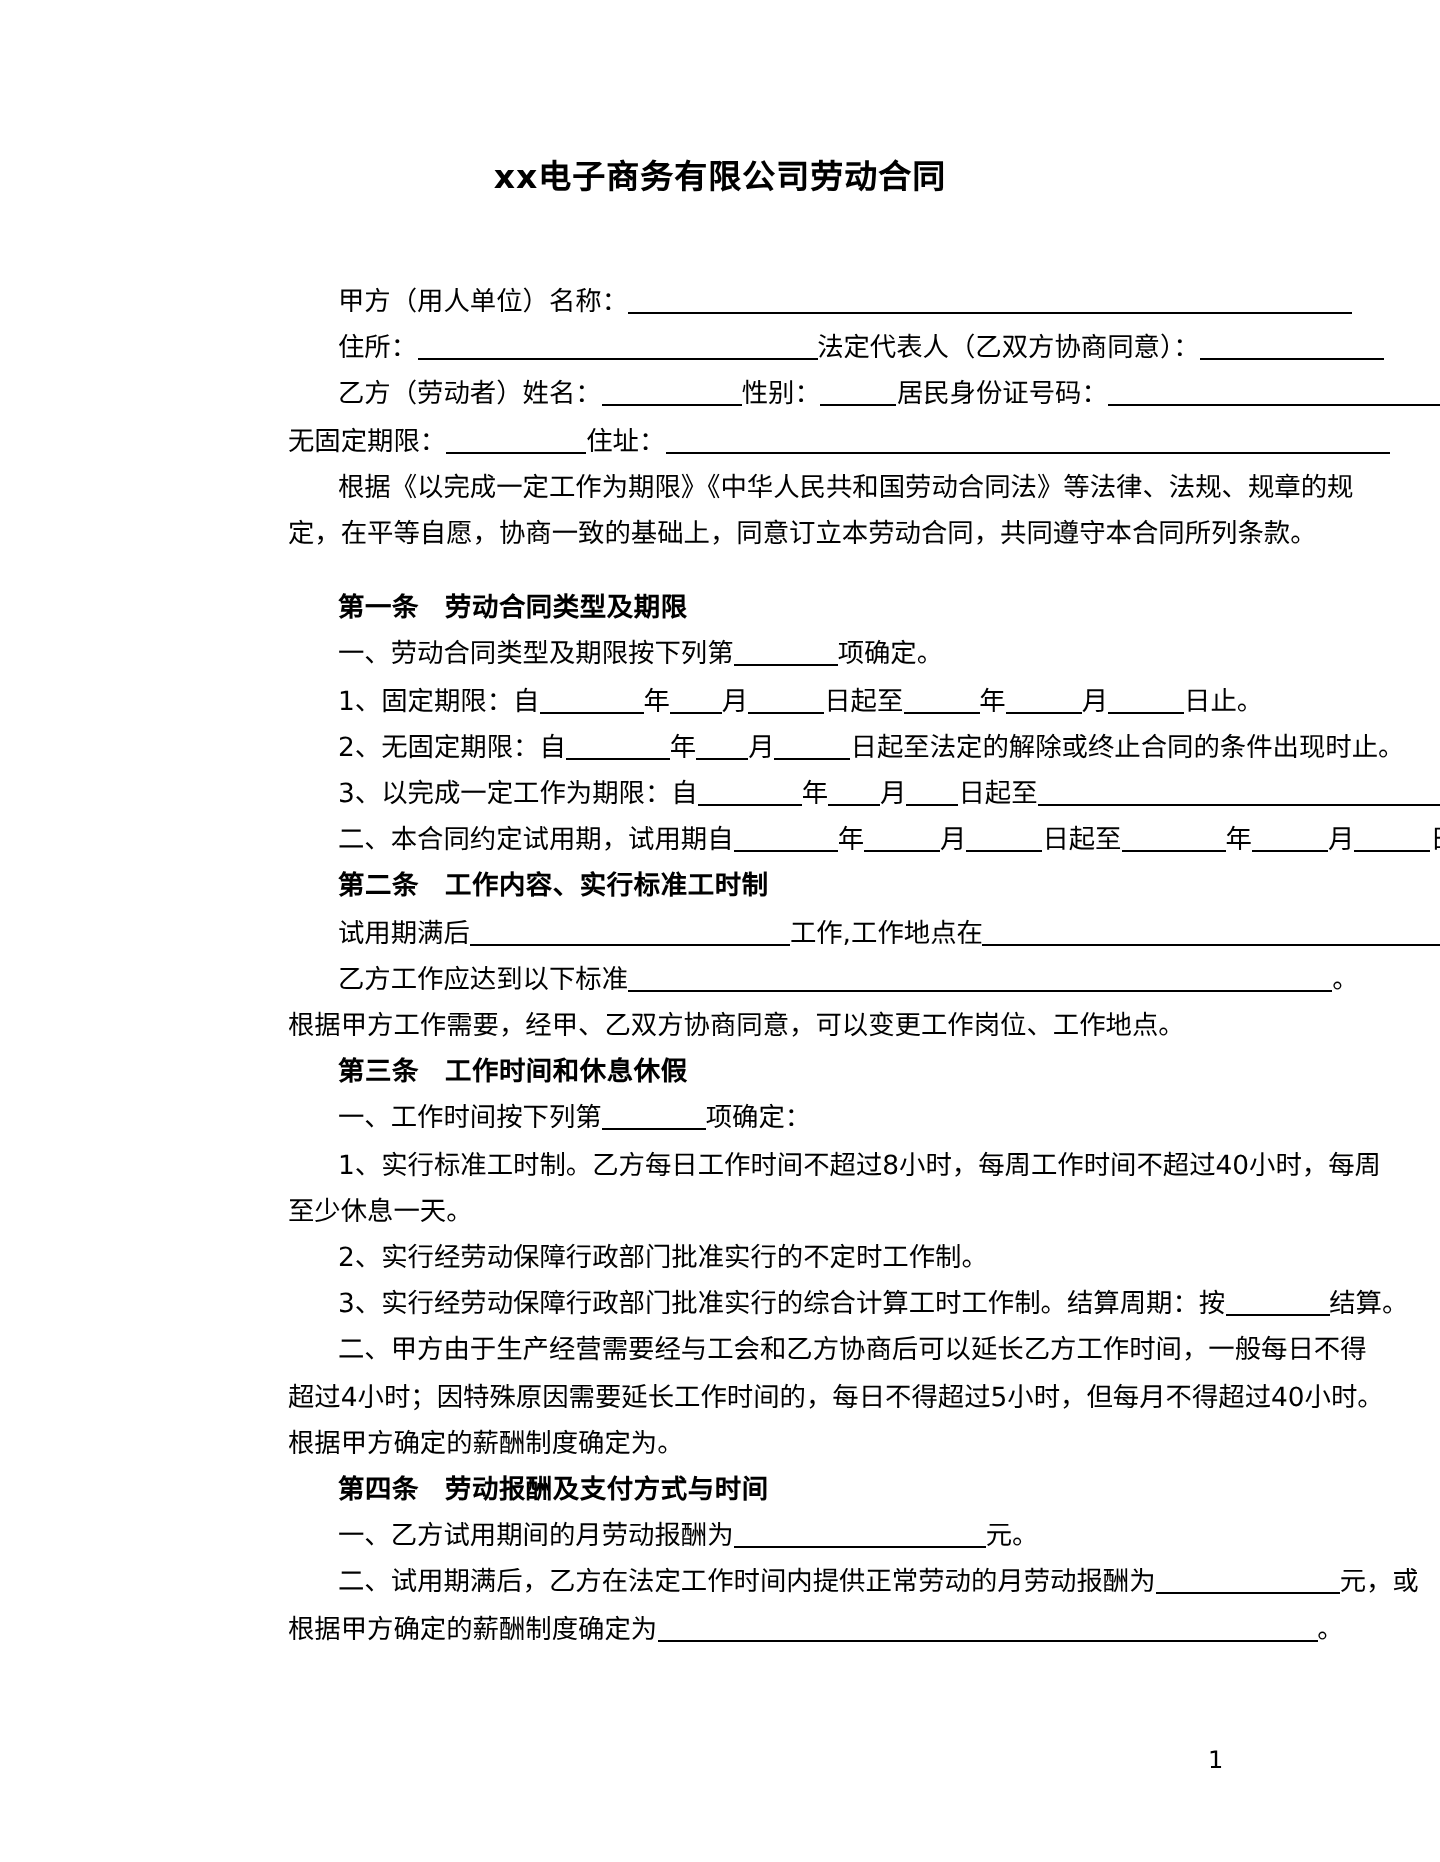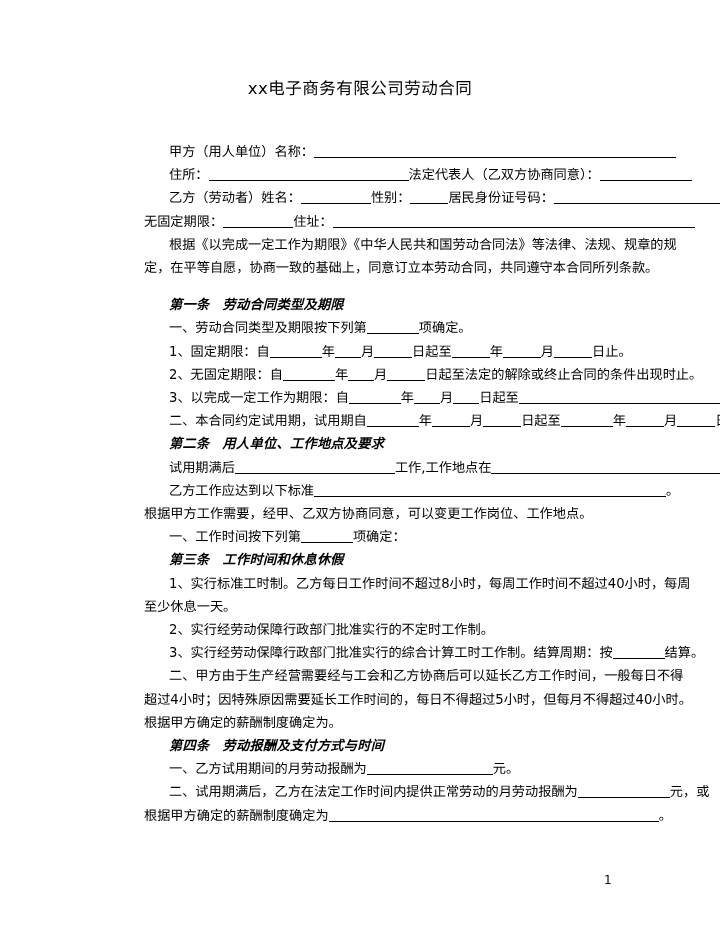--- a/index.html
+++ b/index.html
@@ -20,21 +20,21 @@
     overflow: hidden;
     box-sizing: border-box;
   }
   .doc-title {
     position: absolute;
     top: 78px;
     left: 0;
     width: 720px;
     text-align: center;
     font-size: 16.5px;
-    font-weight: normal;
+    font-weight: bold;
     letter-spacing: 0.5px;
     line-height: 22px;
   }
   .body-block {
     position: absolute;
     left: 108px;
     top: 140px;
     width: 506px;
     font-size: 13.2px;
     line-height: 23.2px;
@@ -44,21 +44,20 @@
     overflow: visible;
     margin-left: 36px;
   }
   
   .ind1 { padding-left: 25px; }
   .ind0 { padding-left: 0; }
   .sec-head {
     font-weight: bold;
     padding-left: 25px;
     letter-spacing: 0.3px;
-    font-style: italic;
   }
   .sec-head .gap { display: inline-block; width: 13px; }
   
   .u {
     display: inline-block;
     border-bottom: 1px solid #000;
     height: 14px;
     vertical-align: -2px;
   }
   .u-xs  { width: 26px; }
@@ -109,31 +108,31 @@
     <div class="ln ind1"><span>一、劳动合同类型及期限按下列第</span><span class="u u-m"></span><span>项确定。</span></div>
 
     <div class="ln ind1"><span>1、固定期限：自</span><span class="u u-m"></span><span>年</span><span class="u u-xs"></span><span>月</span><span class="u u-s"></span><span>日起至</span><span class="u u-s"></span><span>年</span><span class="u u-s"></span><span>月</span><span class="u u-s"></span><span>日止。</span></div>
 
     <div class="ln ind1"><span>2、无固定期限：自</span><span class="u u-m"></span><span>年</span><span class="u u-xs"></span><span>月</span><span class="u u-s"></span><span>日起至法定的解除或终止合同的条件出现时止。</span></div>
 
     <div class="ln ind1"><span>3、以完成一定工作为期限：自</span><span class="u u-m"></span><span>年</span><span class="u u-xs"></span><span>月</span><span class="u u-xs"></span><span>日起至</span><span class="u u-6xl"></span></div>
 
     <div class="ln ind1"><span>二、本合同约定试用期，试用期自</span><span class="u u-m"></span><span>年</span><span class="u u-s"></span><span>月</span><span class="u u-s"></span><span>日起至</span><span class="u u-m"></span><span>年</span><span class="u u-s"></span><span>月</span><span class="u u-s"></span><span>日止。</span></div>
 
-    <div class="ln sec-head"><span>第二条</span><span class="gap"></span><span>用人单位、工作地点及要求</span></div>
+    <div class="ln sec-head"><span>第二条</span><span class="gap"></span><span>工作内容、实行标准工时制</span></div>
 
     <div class="ln ind1"><span>试用期满后</span><span class="u u-3xl"></span><span>工作,工作地点在</span><span class="u u-6xl"></span></div>
 
     <div class="ln ind1"><span>乙方工作应达到以下标准</span><span class="u u-7xl"></span><span>。</span></div>
 
     <div class="ln ind0">根据甲方工作需要，经甲、乙双方协商同意，可以变更工作岗位、工作地点。</div>
 
+    <div class="ln sec-head"><span>第三条</span><span class="gap"></span><span>工作时间和休息休假</span></div>
+
     <div class="ln ind1"><span>一、工作时间按下列第</span><span class="u u-m"></span><span>项确定：</span></div>
-
-    <div class="ln sec-head"><span>第三条</span><span class="gap"></span><span>工作时间和休息休假</span></div>
 
     <div class="ln ind1">1、实行标准工时制。乙方每日工作时间不超过8小时，每周工作时间不超过40小时，每周</div>
     <div class="ln ind0">至少休息一天。</div>
 
     <div class="ln ind1">2、实行经劳动保障行政部门批准实行的不定时工作制。</div>
 
     <div class="ln ind1"><span>3、实行经劳动保障行政部门批准实行的综合计算工时工作制。结算周期：按</span><span class="u u-m"></span><span>结算。</span></div>
 
     <div class="ln ind1">二、甲方由于生产经营需要经与工会和乙方协商后可以延长乙方工作时间，一般每日不得</div>
     <div class="ln ind0">超过4小时；因特殊原因需要延长工作时间的，每日不得超过5小时，但每月不得超过40小时。</div>

